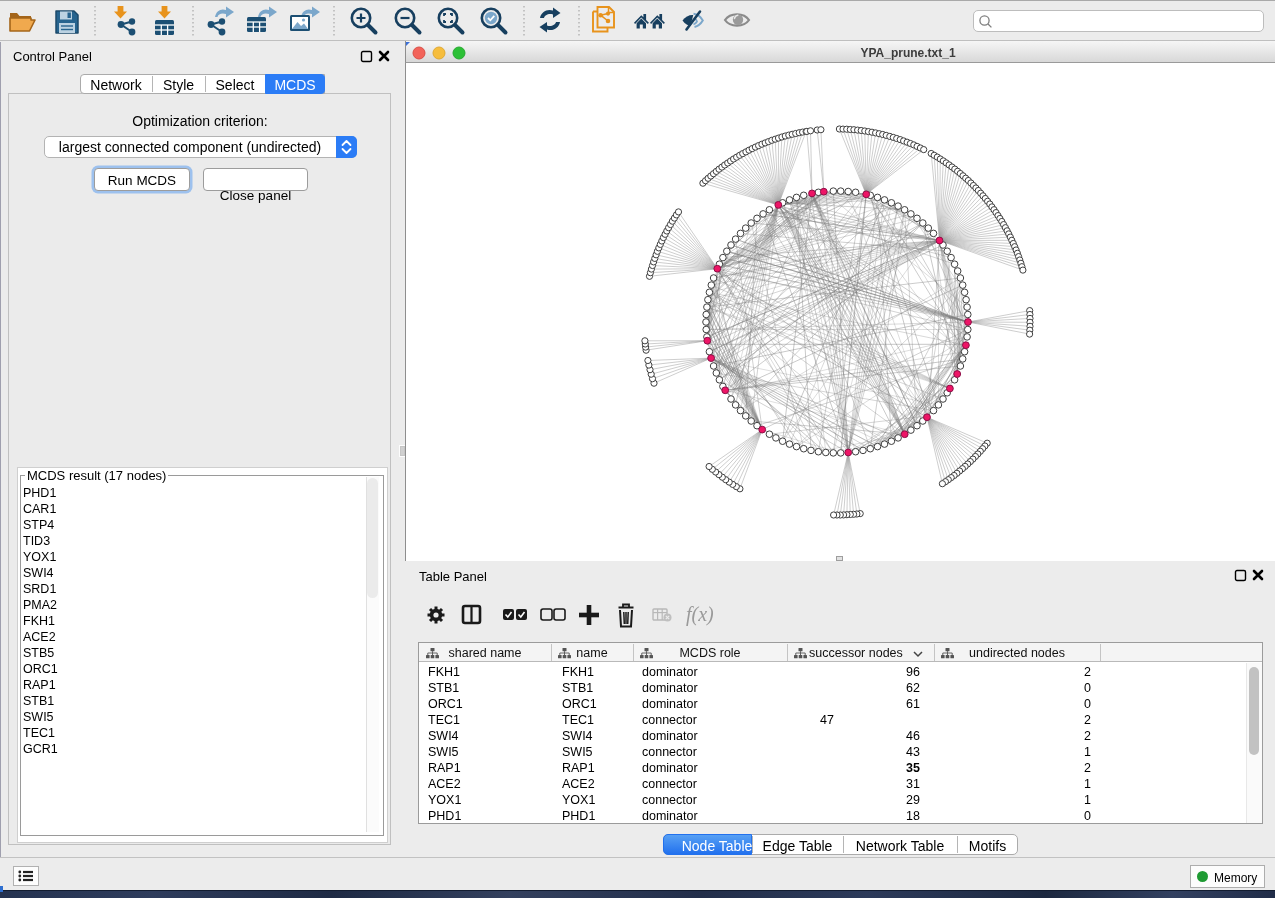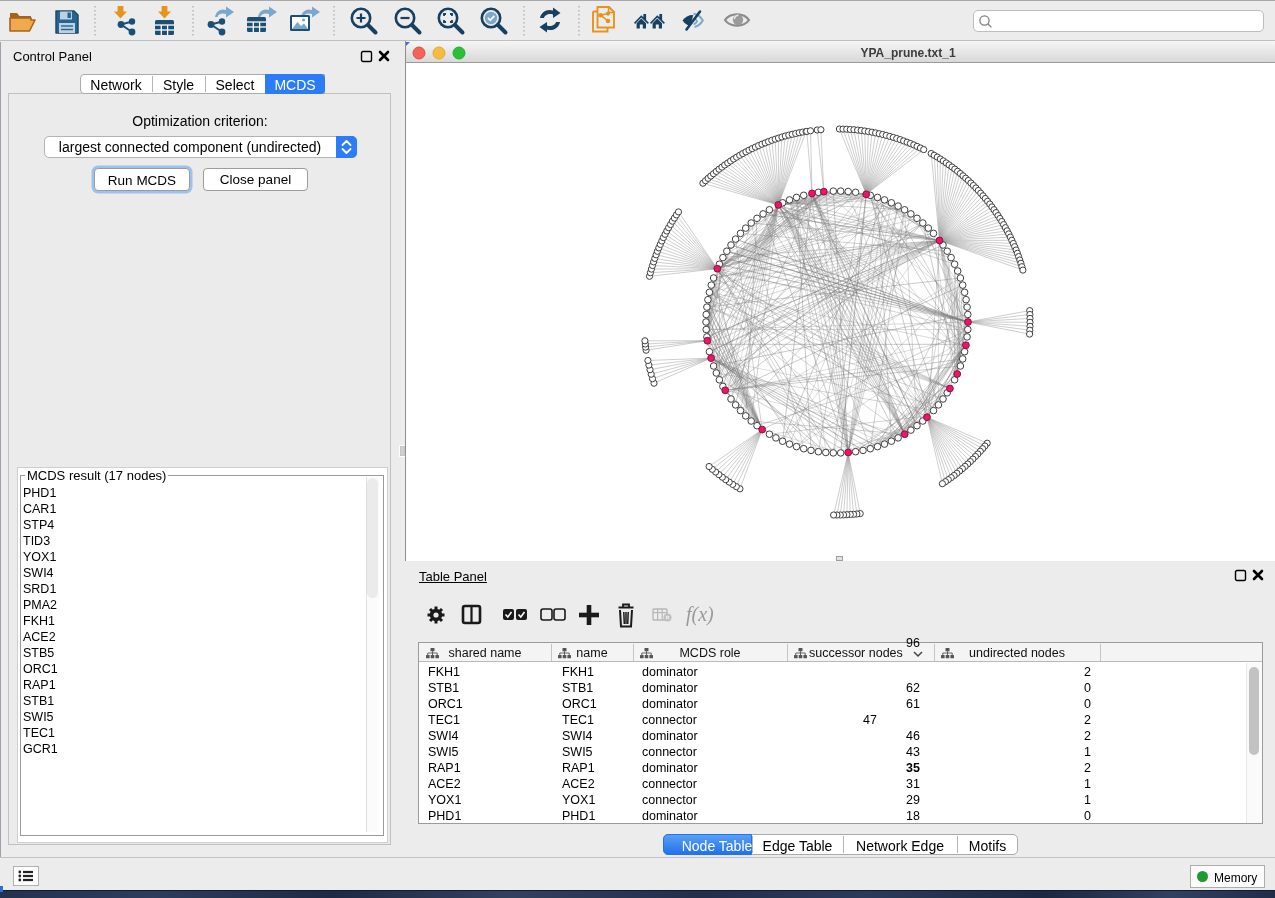--- a/index.html
+++ b/index.html
@@ -167,21 +167,21 @@
 <div class="abs" style="left:336px;top:136px;width:21px;height:22px;background:#2b7cf6;border-radius:0 5px 5px 0;"></div>
 <svg class="abs" style="left:336px;top:136px;" width="21" height="22">
  <path d="M6.5 9 L10.5 5 L14.5 9" fill="none" stroke="#fff" stroke-width="1.8" stroke-linecap="round" stroke-linejoin="round"></path>
  <path d="M6.5 13 L10.5 17 L14.5 13" fill="none" stroke="#fff" stroke-width="1.8" stroke-linecap="round" stroke-linejoin="round"></path>
 </svg>
 <div class="txt" style="left:44px;top:139px;width:292px;text-align:center;font-size:14px;">largest connected component (undirected)</div>
 
 <div class="abs" style="left:94px;top:168px;width:96px;height:23px;background:#fff;border:1px solid #9c9c9c;border-radius:4px;box-shadow:0 0 0 2.5px #9dc1ee;"></div>
 <div class="txt" style="left:94px;top:173px;width:96px;text-align:center;font-size:13.5px;">Run MCDS</div>
 <div class="abs" style="left:203px;top:168px;width:105px;height:23px;background:#fff;border:1px solid #9c9c9c;border-radius:4px;"></div>
-<div class="txt" style="left:203px;top:172px;width:105px;text-align:center;font-size:13.5px;">Close panel</div>
+<div class="txt" style="left:203px;top:188px;width:105px;text-align:center;font-size:13.5px;">Close panel</div>
 
 <div class="abs" style="left:17px;top:467px;width:371px;height:376px;background:#fff;border:1px solid #cfcfcf;"></div>
 <fieldset class="abs" style="left:20px;top:468px;width:364px;height:368px;border:1px solid #9a9a9a;background:#fff;">
 <legend style="font-size:13px;margin-left:4px;padding:0 2px;margin-top:38px;">MCDS result (17 nodes)</legend>
 </fieldset>
 <div class="txt" style="left:23px;top:485px;font-size:12.5px;line-height:16px;white-space:pre;">PHD1
 CAR1
 STP4
 TID3
 YOX1
@@ -1035,21 +1035,21 @@
 <circle cx="357.2" cy="366.6" r="3.4"></circle>
 <circle cx="320.2" cy="327.3" r="3.4"></circle>
 <circle cx="306.1" cy="295.1" r="3.4"></circle>
 <circle cx="302.3" cy="277.7" r="3.4"></circle>
 </g>
   </svg>
 
 <div class="abs" style="left:836px;top:556px;width:7px;height:5px;background:#e2e2e2;border:1px solid #9e9e9e;"></div>
 
 <div class="abs" style="left:405px;top:561px;width:870px;height:296px;background:#ececec;"></div>
-<div class="txt" style="left:419px;top:569px;font-size:13px;text-decoration:underline;">Table Panel</div>
+<div class="txt" style="left:419px;top:569px;font-size:13px;">Table Panel</div>
 <svg class="abs" style="left:1234px;top:569px;" width="32" height="13">
  <rect x="1.5" y="1.5" width="10" height="10" rx="1.5" fill="none" stroke="#000" stroke-width="1.4"></rect>
  <path d="M20 2 L28 10 M28 2 L20 10" stroke="#000" stroke-width="2.6" stroke-linecap="round"></path>
 </svg>
 
 <svg class="abs" style="left:405px;top:590px;" width="870" height="50">
     <g transform="translate(31,25)">
       <g fill="#1a1a1a">
 <circle cx="0" cy="0" r="6.2"></circle>
 <g stroke="#1a1a1a" stroke-width="3">
@@ -1168,36 +1168,36 @@
       <path d="M6.5 3.2 L6.5 5 M1.8 7 L1.8 5 L11.2 5 L11.2 7 M6.5 5 L6.5 7"></path>
     </g>
   </svg>
 <div class="txt" style="left:956px;top:646px;width:122px;text-align:center;font-size:12.5px;color:#111;">undirected nodes</div>
 <svg class="abs" style="left:912px;top:650px;" width="12" height="8">
     <path d="M2 2 L6 6 L10 2" fill="none" stroke="#444" stroke-width="1.5"></path>
   </svg>
 <div class="txt" style="left:428px;top:665px;font-size:12.5px;">FKH1</div>
 <div class="txt" style="left:562px;top:665px;font-size:12.5px;">FKH1</div>
 <div class="txt" style="left:642px;top:665px;font-size:12.5px;">dominator</div>
-<div class="txt" style="left:820px;top:636px;width:100px;text-align:right;font-size:12.5px;">96</div>
+<div class="txt" style="left:820px;top:665px;width:100px;text-align:right;font-size:12.5px;">96</div>
 <div class="txt" style="left:991px;top:665px;width:100px;text-align:right;font-size:12.5px;">2</div>
 <div class="txt" style="left:428px;top:681px;font-size:12.5px;">STB1</div>
 <div class="txt" style="left:562px;top:681px;font-size:12.5px;">STB1</div>
 <div class="txt" style="left:642px;top:681px;font-size:12.5px;">dominator</div>
 <div class="txt" style="left:820px;top:681px;width:100px;text-align:right;font-size:12.5px;">62</div>
 <div class="txt" style="left:991px;top:681px;width:100px;text-align:right;font-size:12.5px;">0</div>
 <div class="txt" style="left:428px;top:697px;font-size:12.5px;">ORC1</div>
 <div class="txt" style="left:562px;top:697px;font-size:12.5px;">ORC1</div>
 <div class="txt" style="left:642px;top:697px;font-size:12.5px;">dominator</div>
 <div class="txt" style="left:820px;top:697px;width:100px;text-align:right;font-size:12.5px;">61</div>
 <div class="txt" style="left:991px;top:697px;width:100px;text-align:right;font-size:12.5px;">0</div>
 <div class="txt" style="left:428px;top:713px;font-size:12.5px;">TEC1</div>
 <div class="txt" style="left:562px;top:713px;font-size:12.5px;">TEC1</div>
 <div class="txt" style="left:642px;top:713px;font-size:12.5px;">connector</div>
-<div class="txt" style="left:820px;top:713px;width:100px;text-align:center;font-size:12.5px;">47</div>
+<div class="txt" style="left:820px;top:713px;width:100px;text-align:left;font-size:12.5px;">47</div>
 <div class="txt" style="left:991px;top:713px;width:100px;text-align:right;font-size:12.5px;">2</div>
 <div class="txt" style="left:428px;top:729px;font-size:12.5px;">SWI4</div>
 <div class="txt" style="left:562px;top:729px;font-size:12.5px;">SWI4</div>
 <div class="txt" style="left:642px;top:729px;font-size:12.5px;">dominator</div>
 <div class="txt" style="left:820px;top:729px;width:100px;text-align:right;font-size:12.5px;">46</div>
 <div class="txt" style="left:991px;top:729px;width:100px;text-align:right;font-size:12.5px;">2</div>
 <div class="txt" style="left:428px;top:745px;font-size:12.5px;">SWI5</div>
 <div class="txt" style="left:562px;top:745px;font-size:12.5px;">SWI5</div>
 <div class="txt" style="left:642px;top:745px;font-size:12.5px;">connector</div>
 <div class="txt" style="left:820px;top:745px;width:100px;text-align:right;font-size:12.5px;">43</div>
@@ -1224,21 +1224,21 @@
 <div class="txt" style="left:991px;top:809px;width:100px;text-align:right;font-size:12.5px;">0</div>
 <div class="abs" style="left:1246px;top:663px;width:16px;height:160px;background:#fafafa;border-left:1px solid #e8e8e8;"></div>
 <div class="abs" style="left:1249px;top:667px;width:10px;height:88px;background:#c2c2c2;border-radius:5px;"></div>
 
 <div class="abs" style="left:663px;top:834px;width:355px;height:21px;background:#fff;border:1px solid #ababab;border-radius:5px;"></div>
 <div class="abs" style="left:663px;top:834px;width:89px;height:21px;background:linear-gradient(#57a0f4,#2271ee);border:1px solid #2271ee;border-radius:5px 0 0 5px;"></div>
 <div class="txt" style="left:663px;top:838px;width:108px;text-align:center;font-size:14px;color:#fff;">Node Table</div>
 <div class="abs" style="left:752px;top:836px;width:1px;height:17px;background:#b5b5b5;"></div>
 <div class="txt" style="left:752px;top:838px;width:91px;text-align:center;font-size:14px;color:#000;">Edge Table</div>
 <div class="abs" style="left:843px;top:836px;width:1px;height:17px;background:#b5b5b5;"></div>
-<div class="txt" style="left:843px;top:838px;width:114px;text-align:center;font-size:14px;color:#000;">Network Edge</div>
+<div class="txt" style="left:843px;top:838px;width:114px;text-align:center;font-size:14px;color:#000;">Network Table</div>
 <div class="abs" style="left:957px;top:836px;width:1px;height:17px;background:#b5b5b5;"></div>
 <div class="txt" style="left:957px;top:838px;width:61px;text-align:center;font-size:14px;color:#000;">Motifs</div>
 
 <div class="abs" style="left:0;top:857px;width:1275px;height:33px;background:#ececec;border-top:1px solid #c2c2c2;"></div>
 <div class="abs" style="left:13px;top:866px;width:26px;height:20px;background:#fdfdfd;border:1px solid #b1b1b1;"></div>
 <svg class="abs" style="left:18px;top:870px;" width="16" height="12">
  <circle cx="1.8" cy="2" r="1.4" fill="#222"></circle>
     <rect x="5" y="0.9" width="10" height="2.2" fill="#222"></rect>
  <circle cx="1.8" cy="6" r="1.4" fill="#222"></circle>
     <rect x="5" y="4.9" width="10" height="2.2" fill="#222"></rect>

